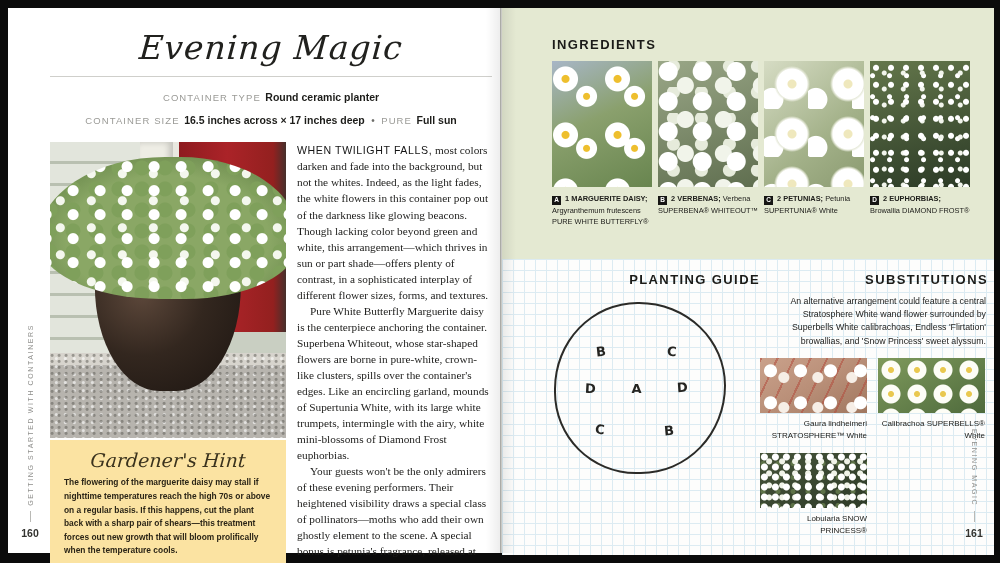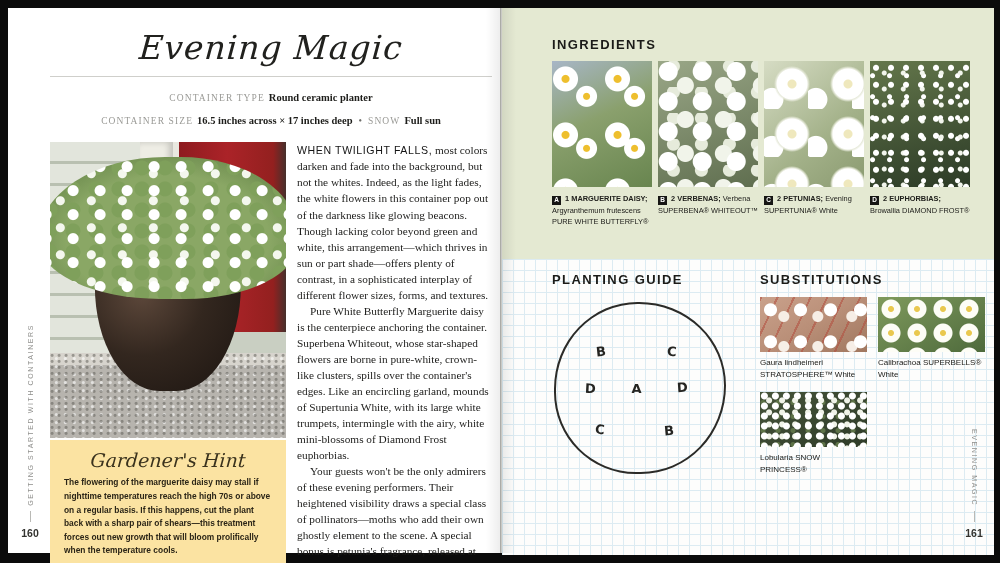--- a/index.html
+++ b/index.html
@@ -23,21 +23,21 @@
   .vlabel { writing-mode:vertical-rl; font-size:7px; letter-spacing:1.6px; color:#8f8f8c; white-space:nowrap; }
   .edge-left .vlabel { transform:rotate(180deg); }
   .tick { width:1px; height:11px; background:#b9b9b5; }
   .pagenum { font-size:10.5px; font-weight:bold; color:#33332f; }
 
   
   .left-content { position:absolute; left:42px; right:8px; top:20px; }
   .script { font-family:"DejaVu Serif", serif; font-style:italic; }
   .title { font-size:33px; color:#21211e; text-align:center; transform:skewX(-4deg); letter-spacing:1px; }
   .title-rule { border:none; border-top:1px solid #cfcfcb; margin:9px 0 7px 0; }
-  .meta { text-align:center; line-height:1.45;font-family:Liberation Serif, serif; }
+  .meta { text-align:center; line-height:1.45; }
   .meta-label { font-size:9.5px; letter-spacing:1.1px; color:#9a9a96; }
   .meta-value { font-size:10.5px; font-weight:bold; color:#1d1d1a; }
   .meta-bullet { font-size:10px; color:#6d6d69; padding:0 2px; }
 
   .columns { display:flex; margin-top:12px; }
   .col-photo { width:236px; flex:none; }
   .col-text { margin-left:11px; width:195px; }
 
   .photo-main { position:relative; width:236px; height:296px; overflow:hidden; background:#c9cfc2; }
   .pm-siding { position:absolute; left:0; top:0; width:40%; height:100%;
@@ -82,21 +82,21 @@
   .ing-caption { margin-top:6px; font-size:7.4px; line-height:1.55; color:#20201d; }
   .badge { display:inline-flex; align-items:center; justify-content:center; width:9px; height:9px;
       background:#161614; color:#fff; font-size:6.5px; font-weight:bold; vertical-align:-1px; margin-right:2px; }
   .cap-b { font-weight:bold; }
   .cap-i { }
 
   .graph-section { height:296px; display:flex; padding:13px 0 0 50px;
       background-color:#fdfdfc;
       background-image:linear-gradient(#dcebf2 1px, rgba(0,0,0,0) 1px),
                        linear-gradient(90deg,#dcebf2 1px, rgba(0,0,0,0) 1px);
-      background-size:11px 11px; }
+      background-size:11px 11px;text-align:right; }
   .pg-col { width:208px; flex:none; }
   .circle { position:relative; width:172px; height:172px; margin:15px 0 0 2px;
       border:2.5px solid #2b2b28; border-radius:49% 51% 50% 48% / 51% 49% 52% 48%; }
   .pl { position:absolute; font-size:13px; font-weight:bold; color:#252522; font-family:"DejaVu Sans", sans-serif; }
   .pl:nth-child(1){ left:24%; top:24%; transform:rotate(-6deg); }
   .pl:nth-child(2){ left:66%; top:24%; transform:rotate(4deg); }
   .pl:nth-child(3){ left:17%; top:46%; transform:rotate(3deg); }
   .pl:nth-child(4){ left:45%; top:46%; }
   .pl:nth-child(5){ left:72%; top:45%; transform:rotate(-4deg); }
   .pl:nth-child(6){ left:23%; top:70%; transform:rotate(5deg); }
@@ -171,21 +171,21 @@
       <hr class="title-rule">
       <div class="meta">
         <div class="meta-line">
           <span class="meta-label">CONTAINER TYPE</span>
           <span class="meta-value">Round ceramic planter</span>
         </div>
         <div class="meta-line">
           <span class="meta-label">CONTAINER SIZE</span>
           <span class="meta-value">16.5 inches across × 17 inches deep</span>
           <span class="meta-bullet">•</span>
-          <span class="meta-label">SNOW</span>
+          <span class="meta-label">PURE</span>
           <span class="meta-value">Full sun</span>
         </div>
       </div>
 
       <div class="columns">
         <div class="col-photo">
           <div class="photo-main">
             <div class="pm-siding"></div>
             <div class="pm-trim"></div>
             <div class="pm-door"></div>
@@ -234,21 +234,21 @@
             <span class="cap-i">Verbena</span>
             <span>SUPERBENA® WHITEOUT™</span>
           </div>
         </div>
 
         <div class="ingredient">
           <div class="photo ing-photo ph-petunia"></div>
           <div class="ing-caption">
             <span class="badge">C</span>
             <span class="cap-b">2 PETUNIAS;</span>
-            <span class="cap-i">Evening</span>
+            <span class="cap-i">Petunia</span>
             <span>SUPERTUNIA® White</span>
           </div>
         </div>
 
         <div class="ingredient">
           <div class="photo ing-photo ph-euphorbia"></div>
           <div class="ing-caption">
             <span class="badge">D</span>
             <span class="cap-b">2 EUPHORBIAS;</span>
             <span class="cap-i">Browallia</span>
@@ -268,20 +268,21 @@
           <div class="pl">D</div>
           <div class="pl">A</div>
           <div class="pl">D</div>
           <div class="pl">C</div>
           <div class="pl">B</div>
         </div>
       </div>
 
       <div class="sub-col">
         <div class="section-heading">SUBSTITUTIONS</div>
+        <p class="sub-text">An alternative arrangement could feature a central Stratosphere White wand flower surrounded by Superbells White calibrachoas, Endless 'Flirtation' browallias, and 'Snow Princess' sweet alyssum.</p>
         <div class="sub-grid">
 
           <figure>
             <div class="photo sub-photo ph-gaura"></div>
             <figcaption class="sub-caption">
               <span class="cap-i">Gaura lindheimeri</span>
               <span>STRATOSPHERE™ White</span>
             </figcaption>
           </figure>
 

